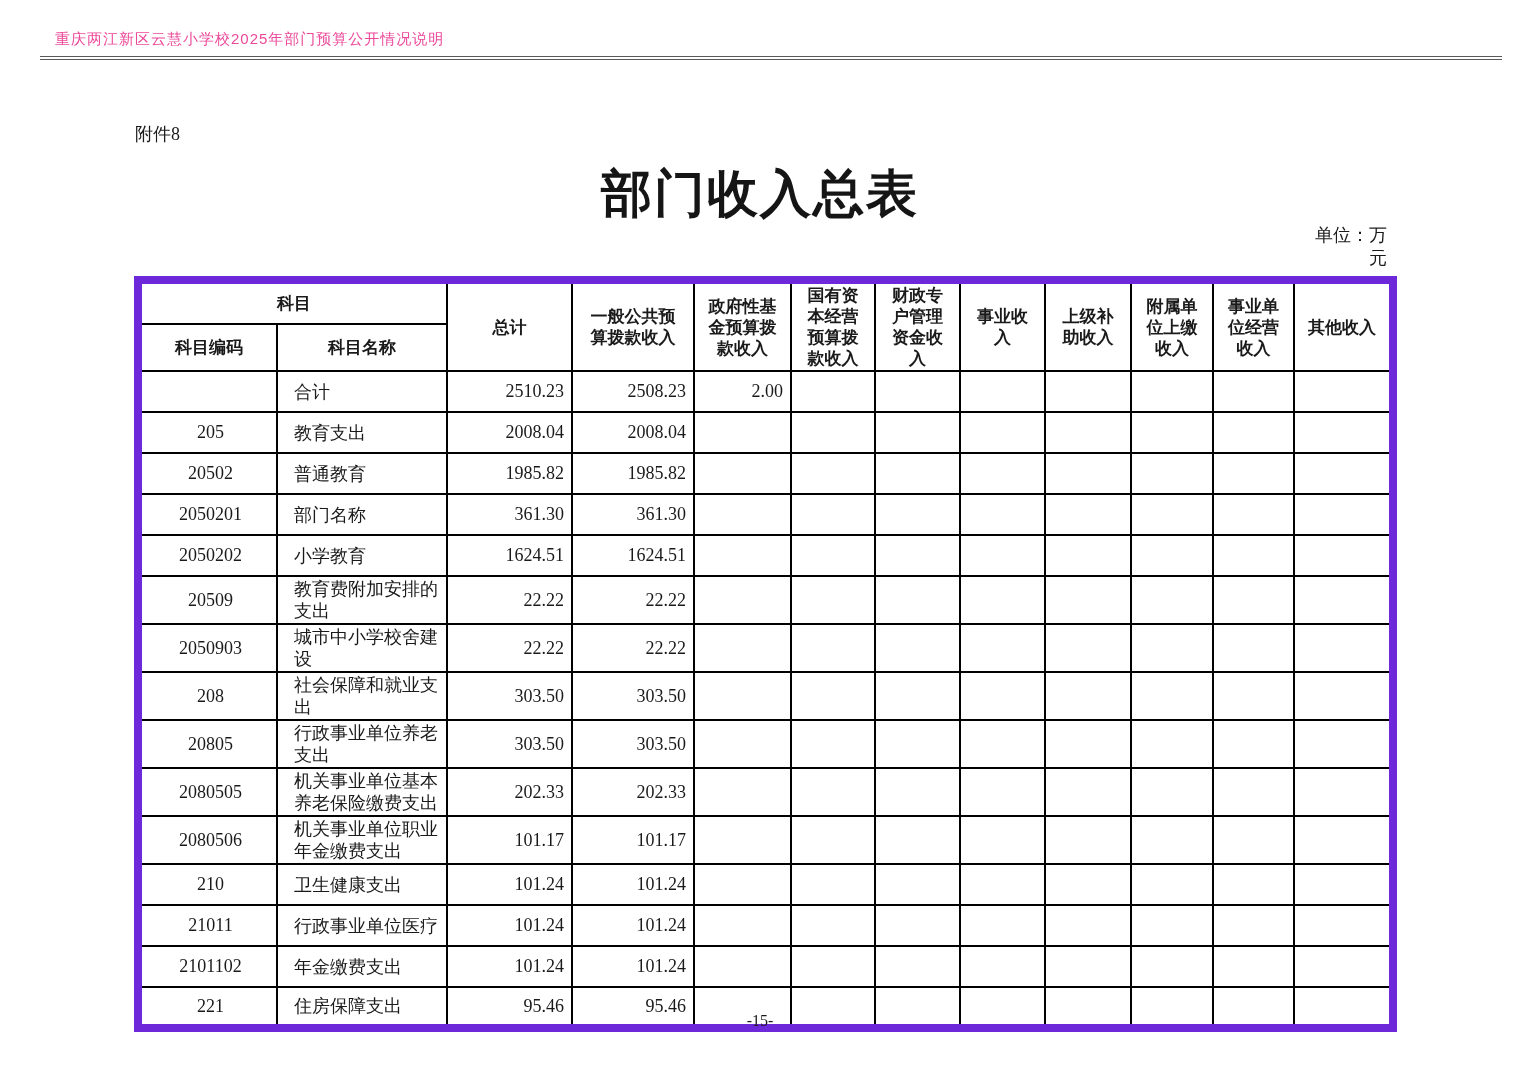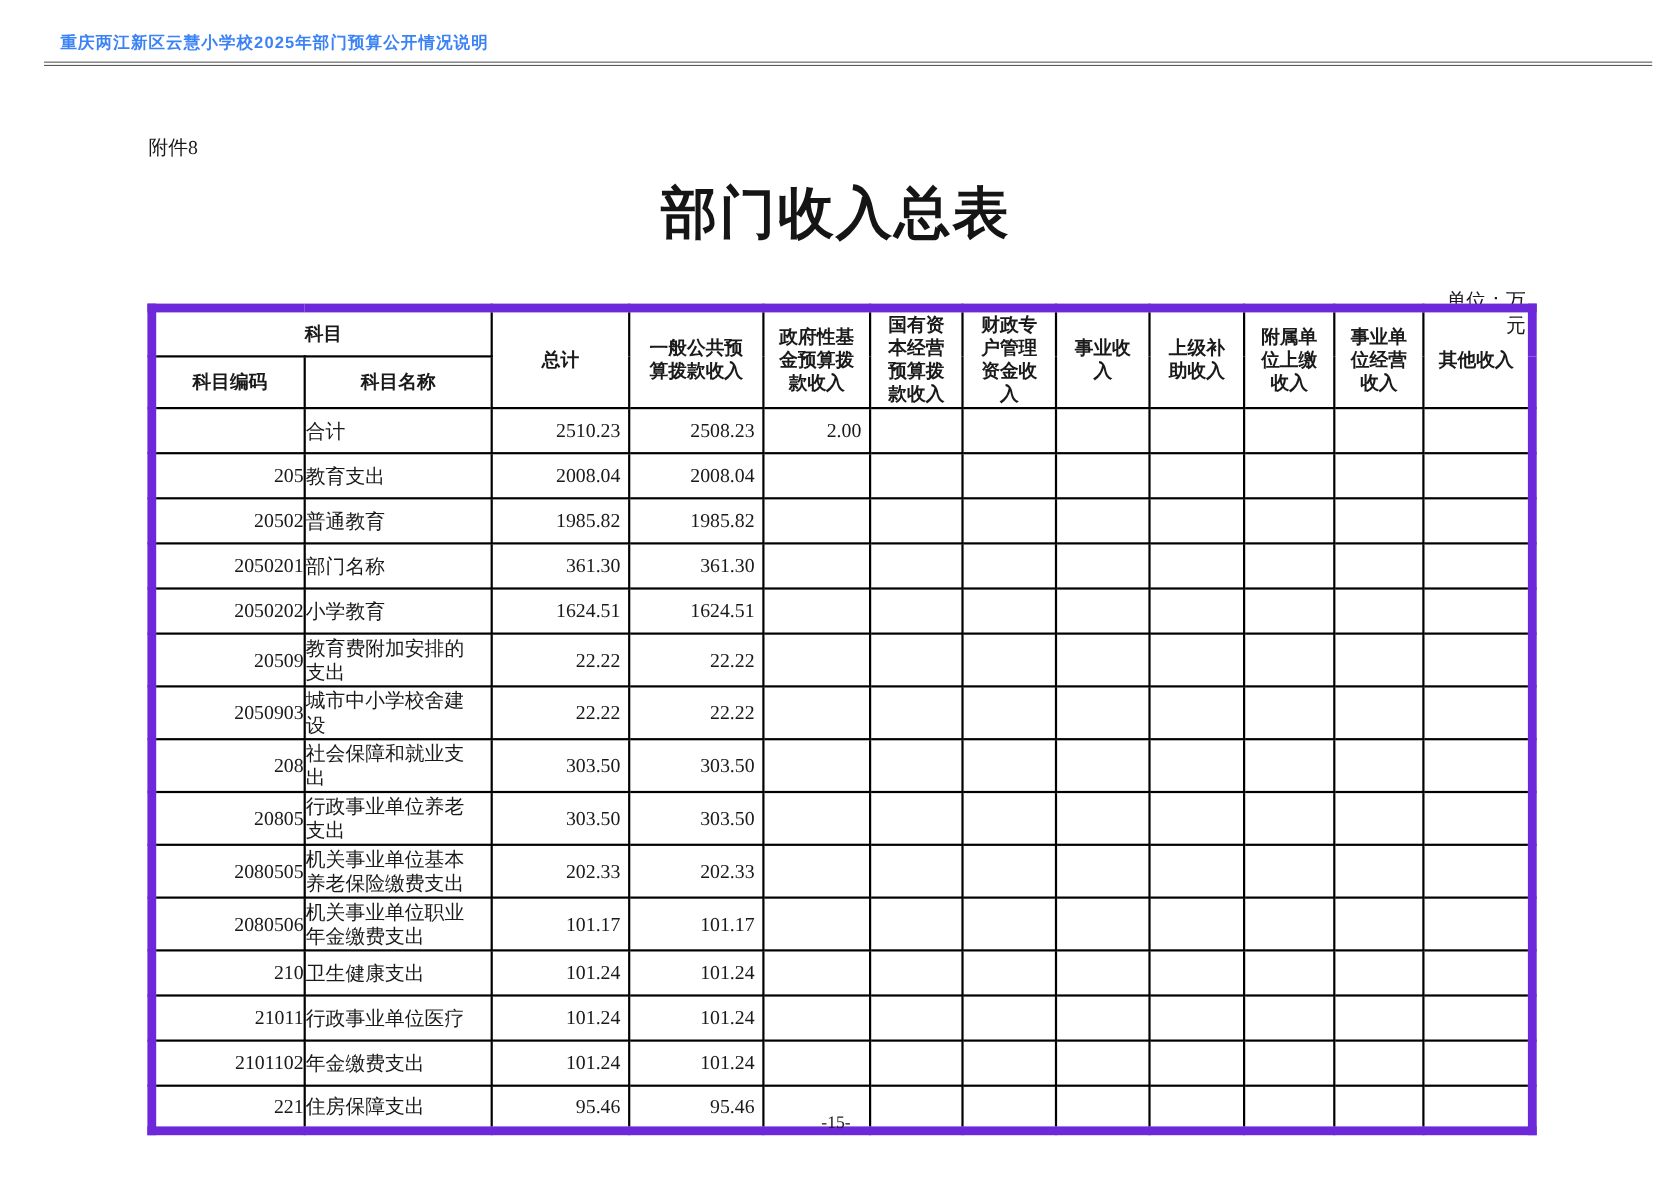--- a/index.html
+++ b/index.html
@@ -14,23 +14,23 @@
     color: #1a1a1a;
   }
   .doc-header {
     position: absolute;
     left: 40px;
     top: 30px;
     width: 1462px;
     padding: 0 0 7px 15px;
     border-bottom: 4px double #5a5a5a;
     font-family: "Liberation Sans", "DejaVu Sans", sans-serif;
-    font-weight: bold;
+    font-weight: normal;
     font-size: 15px;
-    color: #3b82f6;
+    color: #ec4899;
     letter-spacing: 1px;
   }
   .attachment {
     position: absolute;
     left: 135px;
     top: 122px;
     font-size: 18px;
   }
   .doc-title {
     position: absolute;
@@ -54,21 +54,20 @@
   }
   .unit-label {
     position: absolute;
     left: 1150px;
     top: 224px;
     width: 237px;
     text-align: right;
     font-size: 18px;
     line-height: 23px;
     white-space: pre-line;
-    margin-top: 38px;
   }
   table.income-table {
     position: absolute;
     left: 134px;
     top: 276px;
     width: 1257px;
     border-collapse: collapse;
     table-layout: fixed;
     border: 8px solid #6d28d9;
   }
@@ -84,27 +83,27 @@
     white-space: pre-line;
     line-height: 21px;
     padding: 1px 2px;
   }
   .income-table tr.hrow1 { height: 42px; }
   .income-table tr.hrow2 { height: 45px; }
   .income-table tr.row    { height: 41px; }
   .income-table tr.tall   { height: 48px; }
   .income-table td.code {
     font-size: 18px;
-    text-align: right;
+    text-align: center;
     padding: 1px 0 1px 3px;
   }
   .income-table td.name {
     font-size: 18px;
     text-align: left;
-    padding: 1px 2px 1px 0;
+    padding: 1px 2px 1px 16px;
     white-space: pre-line;
     line-height: 22px;
   }
   .income-table td.num {
     font-size: 18px;
     text-align: right;
     padding: 1px 7px 1px 2px;
   }
   .page-number {
     position: absolute;

